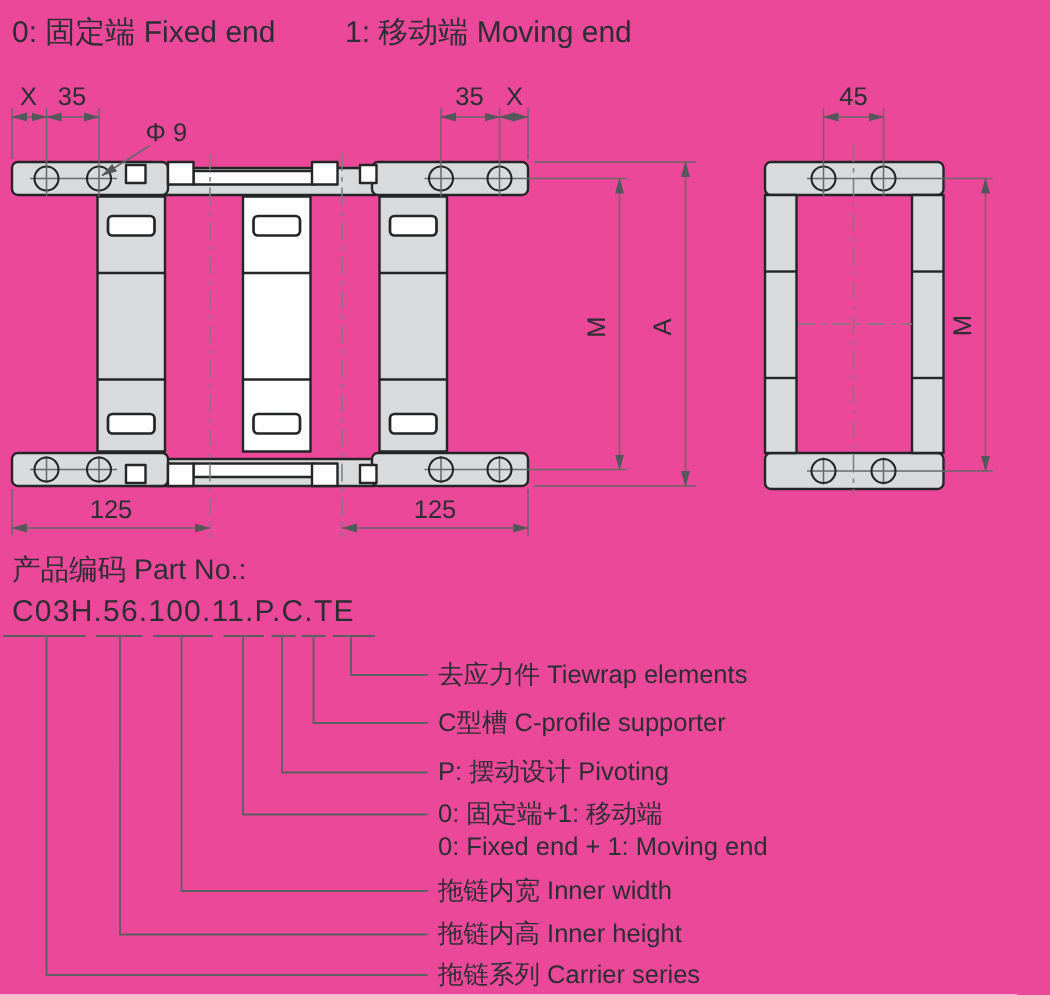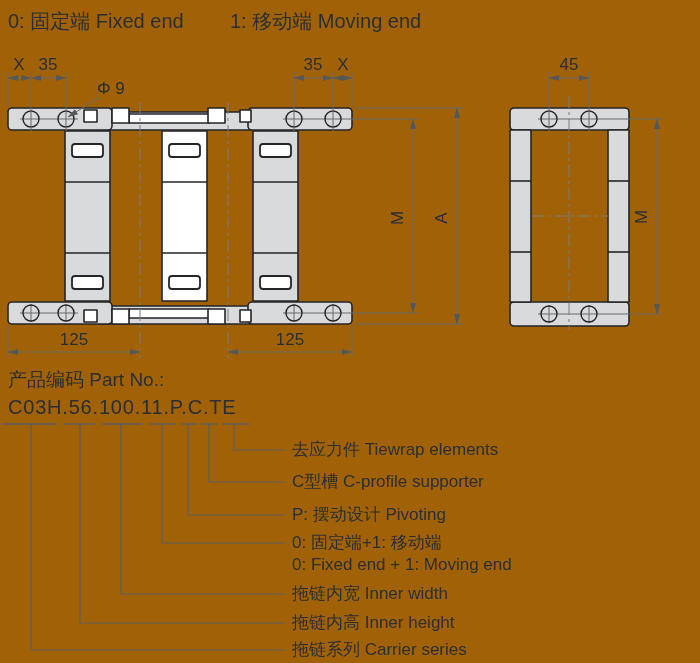--- a/index.html
+++ b/index.html
@@ -1,16 +1,16 @@
 <!DOCTYPE html>
 <html><head>
 <meta charset="utf-8">
 <style>
   html,body{margin:0;padding:0;background:#ffffff;}
-  .stage{position:relative;width:700px;height:663px;background:#a16207;overflow:hidden;
+  .stage{position:relative;width:700px;height:663px;background:#ec4899;overflow:hidden;
          font-family:"Liberation Sans","DejaVu Sans",sans-serif;}
   svg{display:block;}
   
   .part     {fill:#d8dadc;stroke:#232527;stroke-width:1.6;stroke-linejoin:round;}
   .wpart    {fill:#ffffff;stroke:#232527;stroke-width:1.6;stroke-linejoin:round;}
   .slot     {fill:#ffffff;stroke:#232527;stroke-width:1.8;}
   .hole     {fill:none;stroke:#232527;stroke-width:1.4;}
   .divider  {stroke:#232527;stroke-width:1.6;}
   .dim      {stroke:#66696c;stroke-width:1;fill:none;}
   .cl       {stroke:#7a7d80;stroke-width:1;fill:none;stroke-dasharray:12 4 3 4;}

